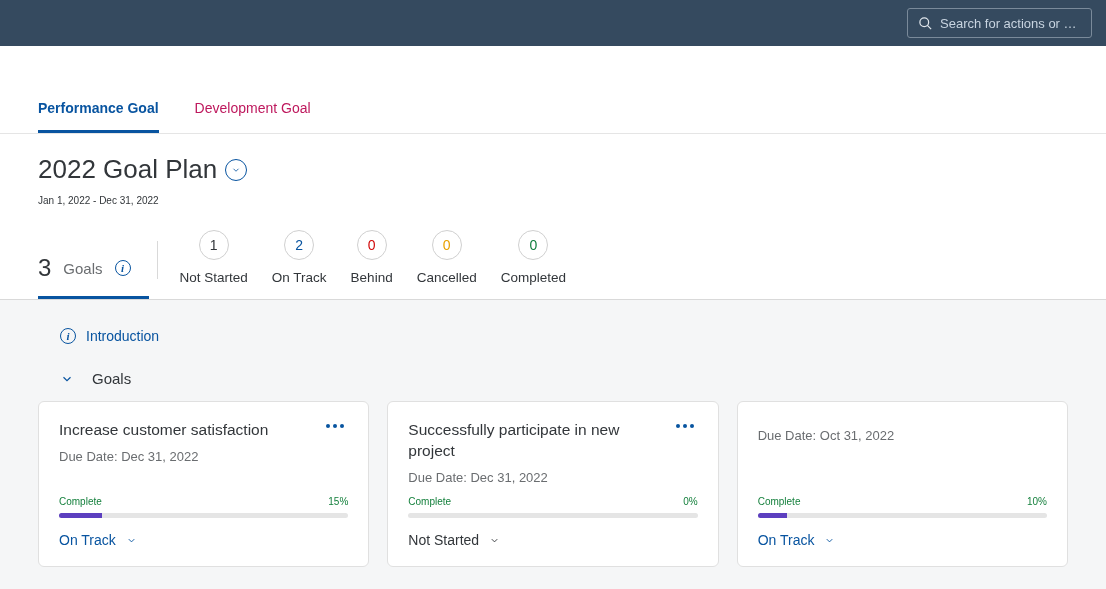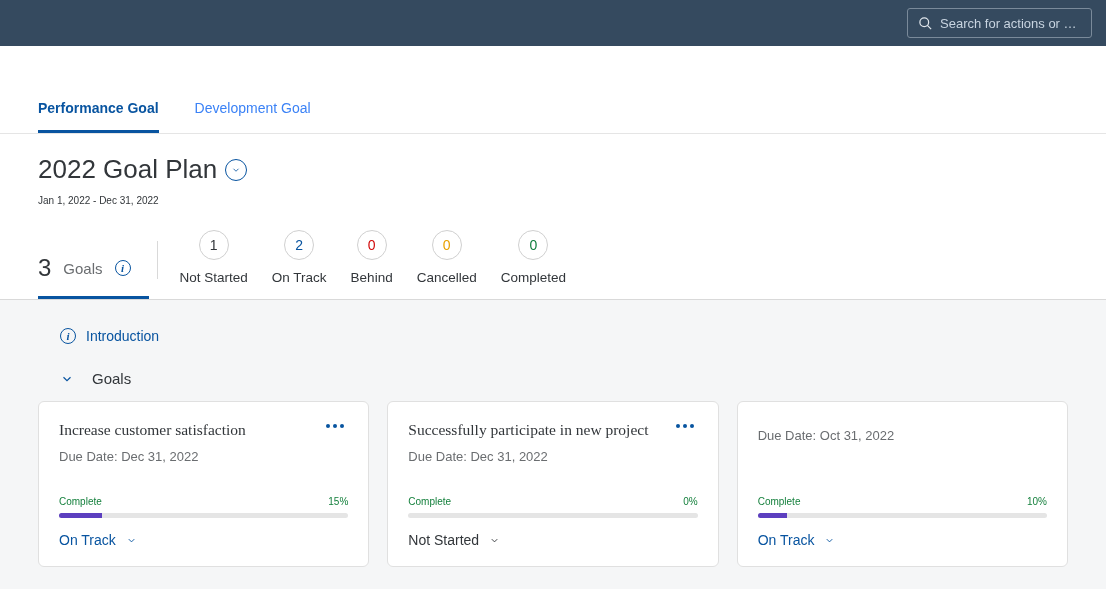--- a/index.html
+++ b/index.html
@@ -5,21 +5,21 @@
   * { box-sizing: border-box; margin: 0; padding: 0; }
   body { font-family: "72", Arial, Helvetica, sans-serif; background: #fff; color: #32363a; width: 1106px; }
   
   .topbar { background: #354a5f; height: 46px; display: flex; align-items: center; justify-content: flex-end; padding: 0 14px; }
   .search-box { display: flex; align-items: center; border: 1px solid #7a8a9a; border-radius: 3px; padding: 4px 10px; width: 185px; height: 30px; }
   .search-box svg { width: 15px; height: 15px; fill: none; stroke: #e0e6ec; stroke-width: 2; flex-shrink: 0; }
   .search-box input { background: transparent; border: none; outline: none; color: #c8d4e0; font-size: 13px; margin-left: 7px; width: 100%; text-overflow: ellipsis; }
   .search-box input::placeholder { color: #c8d4e0; }
   
   .tabbar { display: flex; padding: 0 38px; border-bottom: 1px solid #e5e5e5; background: #fff; margin-top: 40px; }
-  .tab { padding: 14px 0; margin-right: 36px; font-size: 14px; color: #3b82f6; cursor: pointer; border-bottom: 3px solid transparent; }
+  .tab { padding: 14px 0; margin-right: 36px; font-size: 14px; color: #be185d; cursor: pointer; border-bottom: 3px solid transparent; }
   .tab.active { color: #0854a0; border-bottom-color: #0854a0; font-weight: 600; }
   
   .header { padding: 20px 38px 0 38px; background: #fff; }
   .title-row { display: flex; align-items: center; gap: 8px; }
   .title { font-size: 26px; font-weight: 400; color: #32363a; }
   .title-chevron { width: 22px; height: 22px; border: 1px solid #0854a0; border-radius: 50%; display: flex; align-items: center; justify-content: center; cursor: pointer; }
   .title-chevron svg { width: 10px; height: 10px; stroke: #0854a0; stroke-width: 2; fill: none; }
   .date-range { font-size: 10px; color: #32363a; margin-top: 10px; }
   
   .summary-row { display: flex; align-items: flex-end; padding: 24px 38px 0 38px; background: #fff; border-bottom: 1px solid #d9d9d9; }
@@ -40,21 +40,21 @@
   .content { background: #f5f6f7; padding: 24px 38px 40px 38px; min-height: 320px; }
   .intro-row { display: flex; align-items: center; gap: 10px; color: #0854a0; font-size: 14px; padding: 4px 22px; cursor: pointer; }
   .intro-row .info-circle { border-color: #0854a0; }
   
   .section-row { display: flex; align-items: center; gap: 18px; padding: 22px 22px 14px 22px; cursor: pointer; }
   .section-row svg { width: 14px; height: 14px; stroke: #0854a0; stroke-width: 2; fill: none; }
   .section-title { font-size: 15px; color: #32363a; }
   
   .cards { display: flex; gap: 18px; }
   .card { flex: 1; background: #fff; border: 1px solid #e0e0e0; border-radius: 6px; padding: 18px 20px; display: flex; flex-direction: column; min-height: 166px; }
-  .card-head { display: flex; justify-content: space-between; align-items: flex-start; font-family: Liberation Serif, serif; }
+  .card-head { display: flex; justify-content: space-between; align-items: flex-start; }
   .card-title { font-size: 15.5px; color: #32363a; line-height: 1.35; max-width: 85%; }
   .card-menu { display: flex; gap: 3px; cursor: pointer; padding: 4px; }
   .card-menu span { width: 4px; height: 4px; background: #0854a0; border-radius: 50%; }
   .card-due { font-size: 13px; color: #6a6d70; margin-top: 8px; }
   .card-spacer { flex: 1; }
   .progress-row { display: flex; justify-content: space-between; font-size: 10px; color: #15803d; margin-bottom: 6px; }
   .progress-bar { width: 100%; height: 5px; background: #e5e5e5; border-radius: 3px; overflow: hidden; margin-bottom: 14px; }
   .progress-fill { height: 100%; background: #5c3fbf; }
   .card-status { display: flex; align-items: center; gap: 10px; font-size: 14px; cursor: pointer; }
   .card-status.blue { color: #0854a0; }

